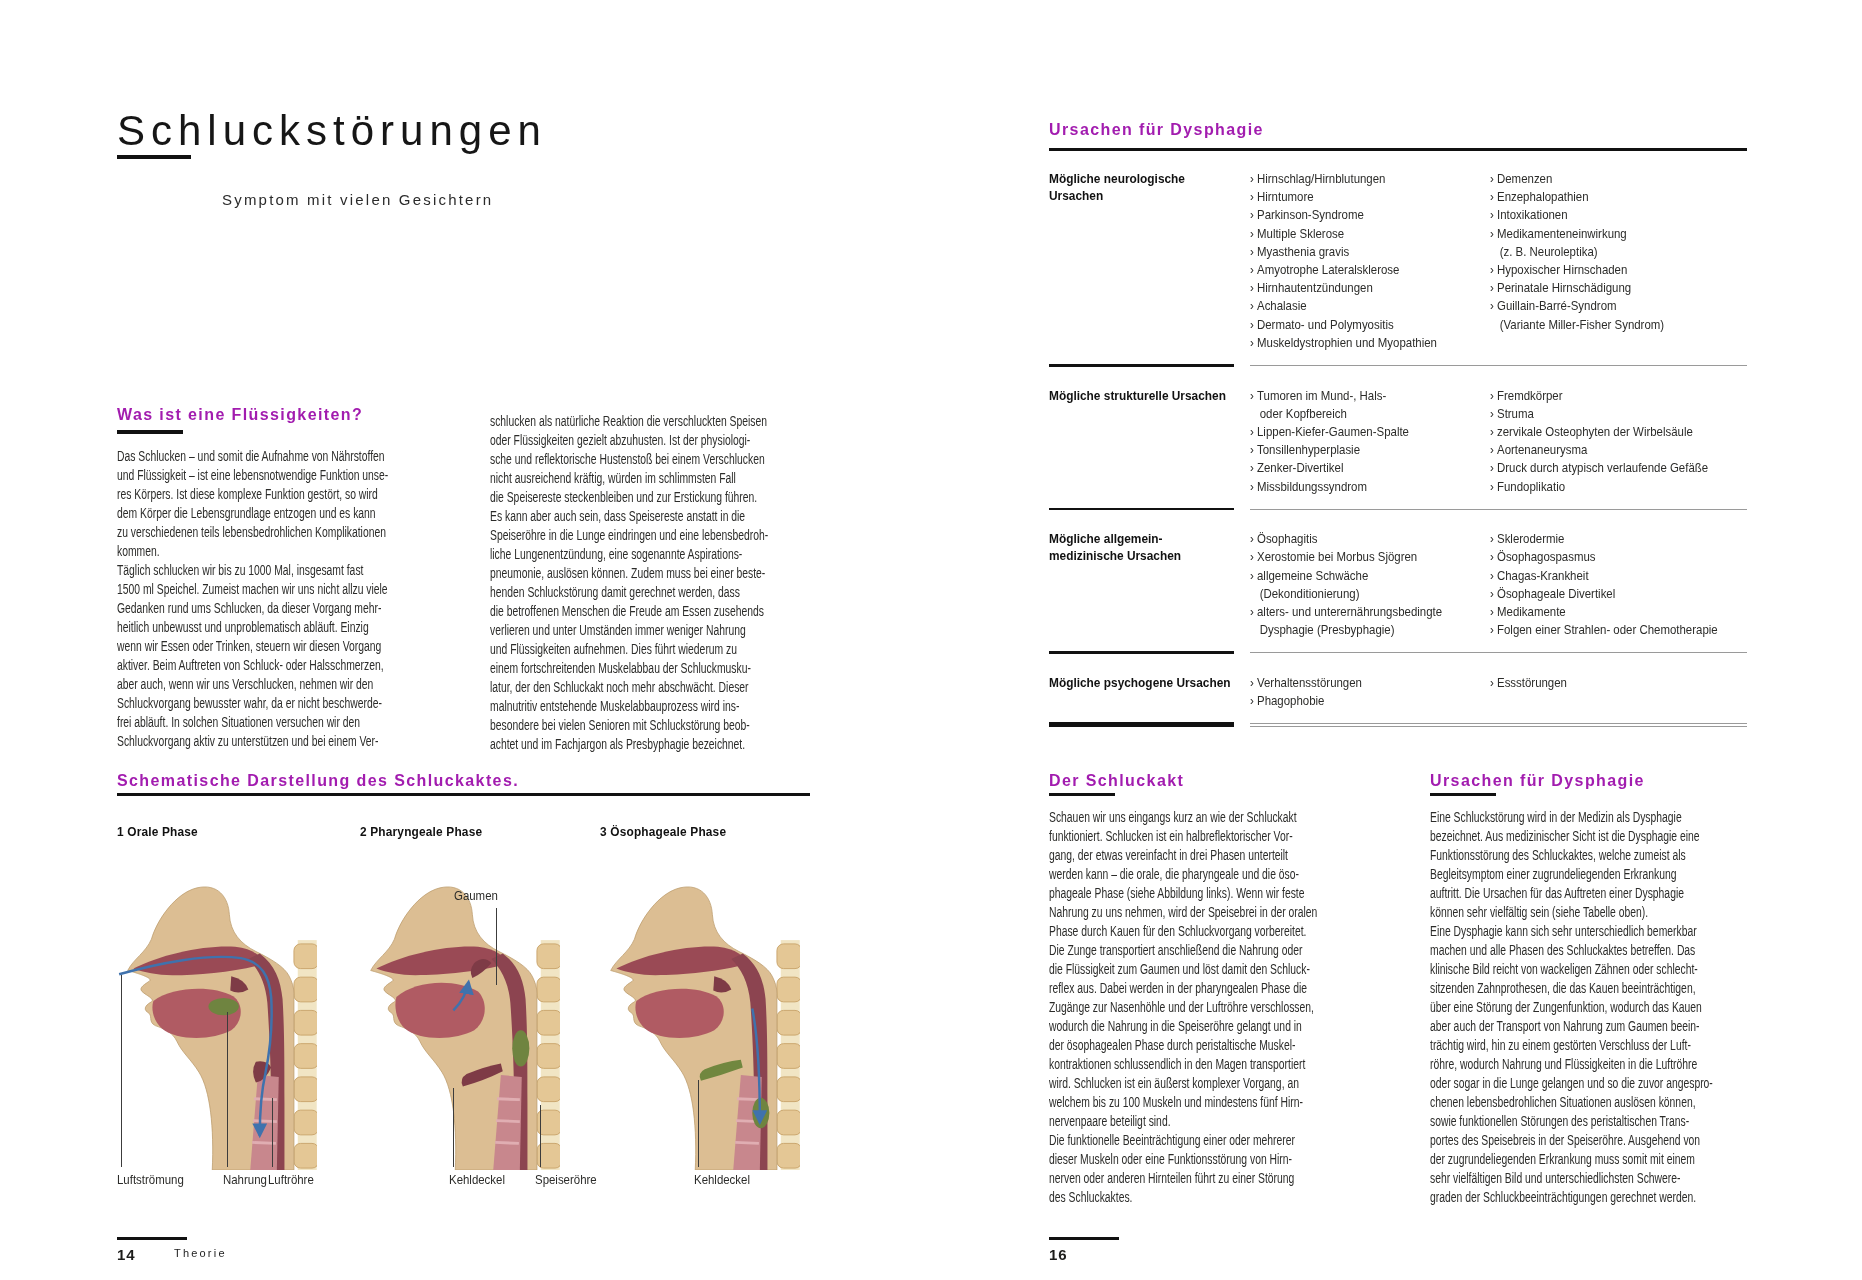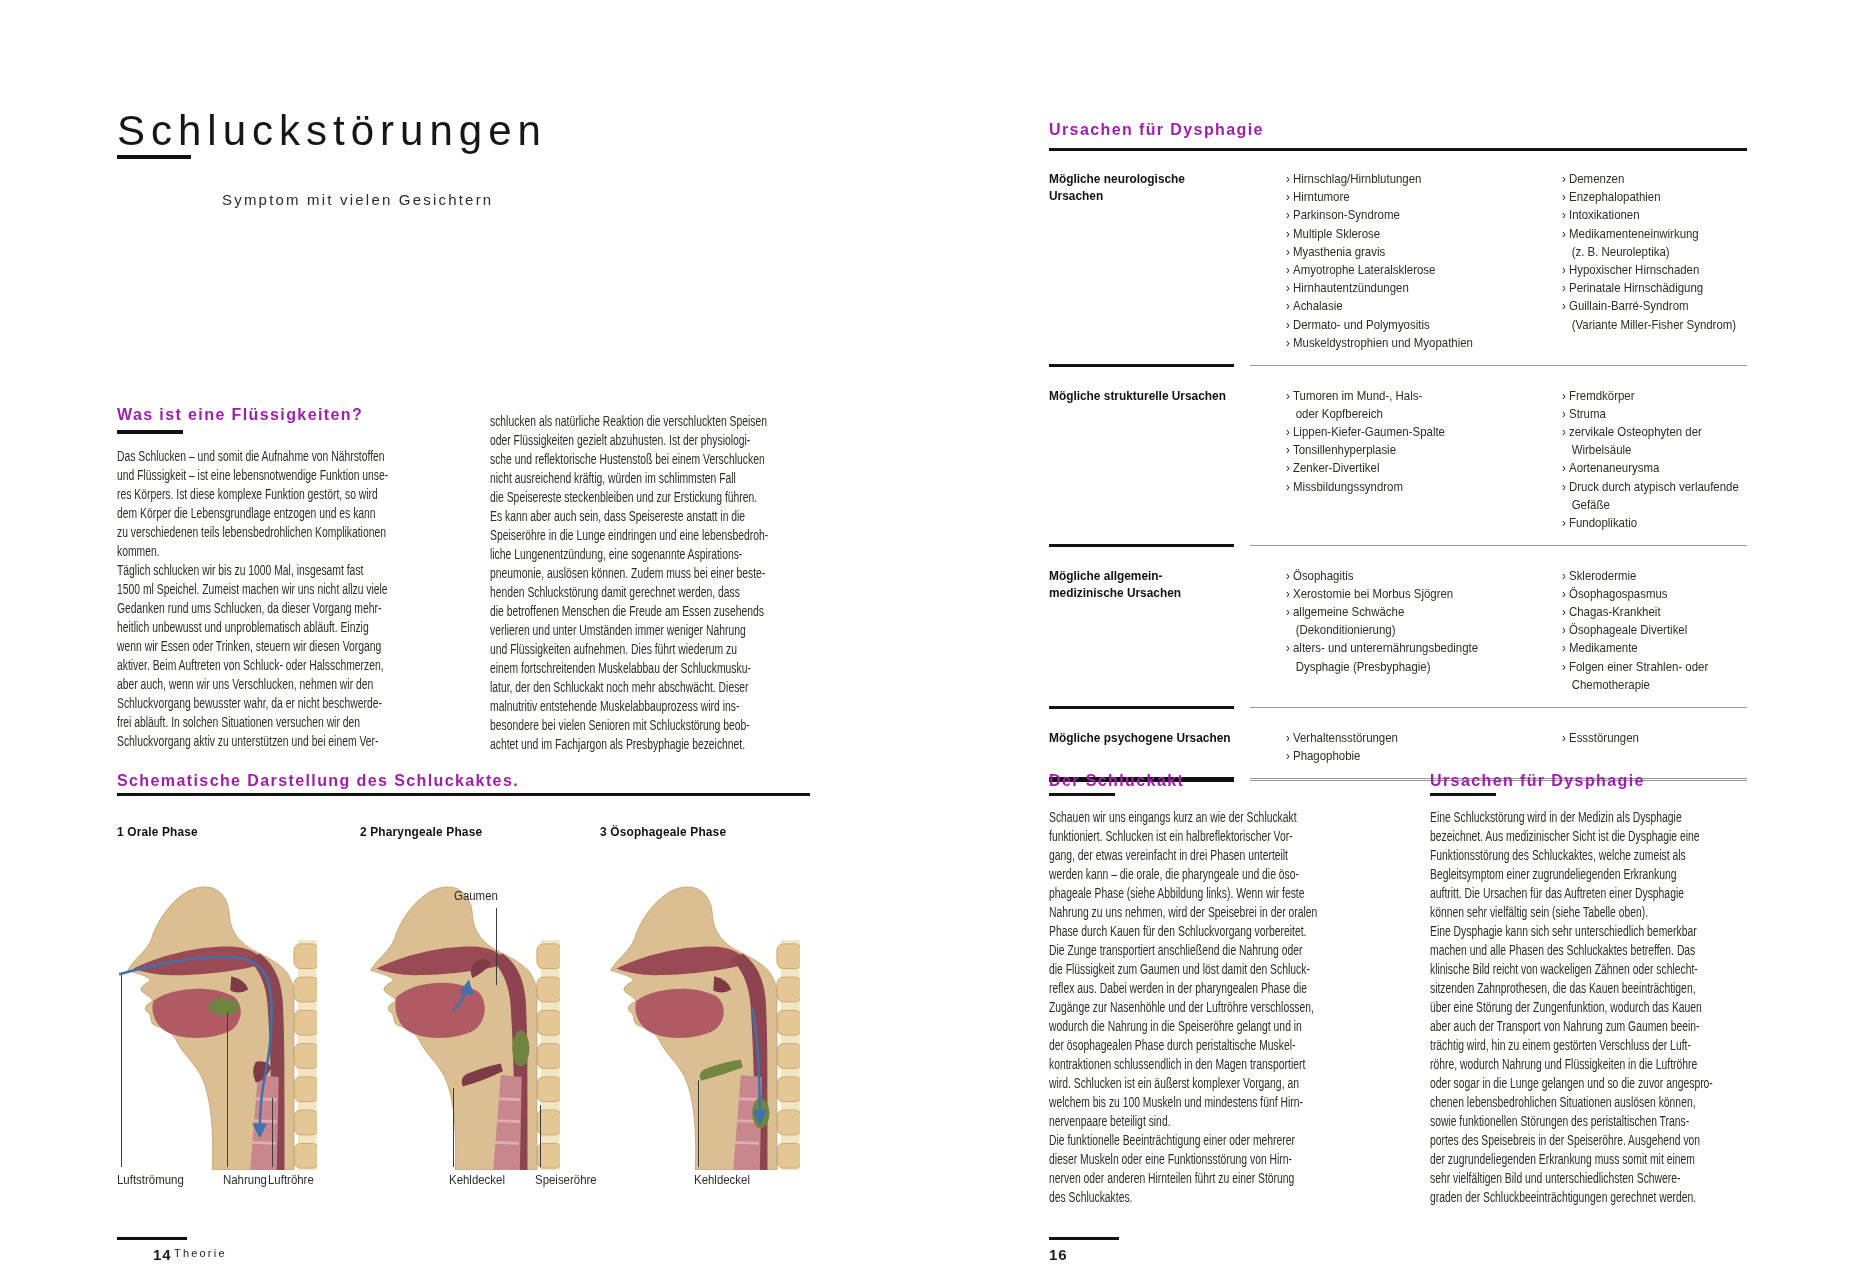--- a/index.html
+++ b/index.html
@@ -13,21 +13,21 @@
   .sec-head   { font-size:16px; font-weight:bold; letter-spacing:1.4px; color:#a21caf; }
   .rule       { background:#111; }
 
   
   .bodytext { font-size:14px; line-height:19px; white-space:pre-line; color:#2c2c2a;
               width:440px; transform:scaleX(0.74); transform-origin:0 0; }
 
   
   .tbl { position:absolute; left:1049px; top:121px; width:698px; }
   .tbl-rule { height:3px; background:#111; margin-top:9px; }
-  .trow { display:grid; grid-template-columns:201px 240px 1fr; padding:20px 0 12px 0;gap:36px; }
+  .trow { display:grid; grid-template-columns:201px 240px 1fr; padding:20px 0 12px 0; }
   .trow.first { padding-top:19px; }
   .tlabel { font-size:13.5px; font-weight:bold; line-height:17px; white-space:pre-line;
             width:228px; transform:scaleX(0.88); transform-origin:0 0; color:#111; }
   ul.tlist { list-style:none; width:113%; transform:scaleX(0.88); transform-origin:0 0; }
   li.titem { font-size:13px; line-height:18.2px; color:#2c2c2a; white-space:pre-line;
              padding-left:11px; text-indent:-11px; }
   li.titem::before { content:'\203A\00a0'; color:#2c2c2a; }
   .tdiv { display:flex; align-items:center; }
   .tdiv .d1 { width:185px; height:2.5px; background:#111; }
   .tdiv .d2 { flex:1; height:1px; background:#9a9a9a; margin-left:16px; }
@@ -194,21 +194,21 @@
 <div class="leader" style="left:698px; top:1080px; height:87px;"></div>
 
 <div class="abs anno" style="left:117px; top:1172px;">Luftströmung</div>
 <div class="abs anno" style="left:223px; top:1172px;">Nahrung</div>
 <div class="abs anno" style="left:268px; top:1172px;">Luftröhre</div>
 <div class="abs anno" style="left:449px; top:1172px;">Kehldeckel</div>
 <div class="abs anno" style="left:535px; top:1172px;">Speiseröhre</div>
 <div class="abs anno" style="left:694px; top:1172px;">Kehldeckel</div>
 
 <div class="abs rule" style="left:117px; top:1237px; width:70px; height:3px;"></div>
-<div class="abs pgnum" style="left:117px; top:1246px;margin-left:36px;">14</div>
+<div class="abs pgnum" style="left:117px; top:1246px;">14</div>
 <div class="abs pgsec" style="left:174px; top:1247px;">Theorie</div>
 
 <div class="tbl">
   <div class="sec-head">Ursachen für Dysphagie</div>
   <div class="tbl-rule"></div>
 
   <div class="trow first">
     <div class="tlabel">Mögliche neurologische
 Ursachen</div>
     <ul class="tlist">

